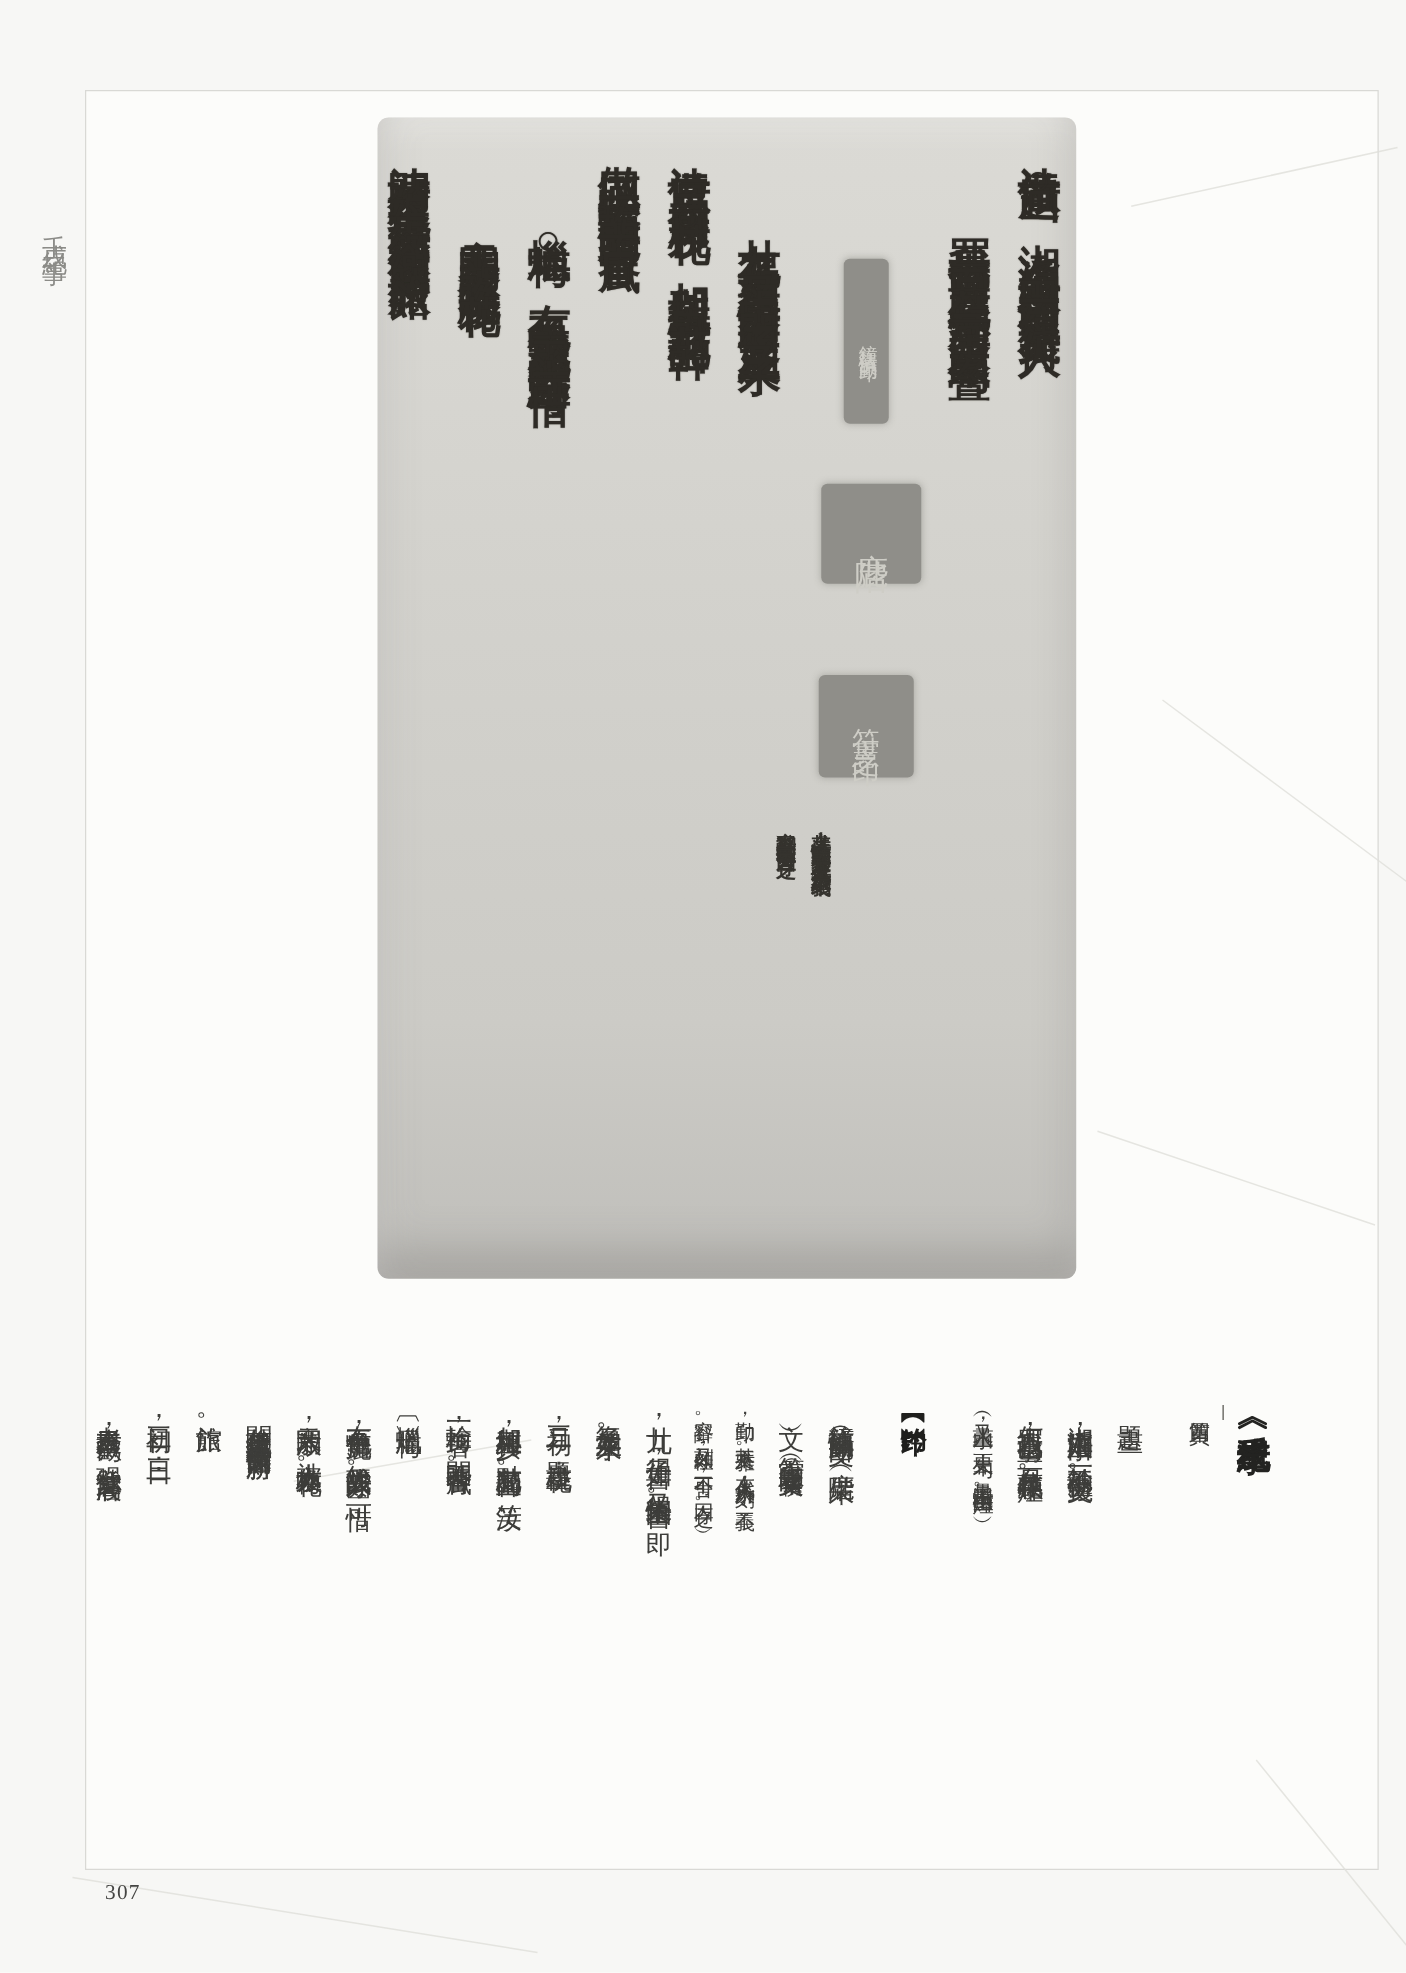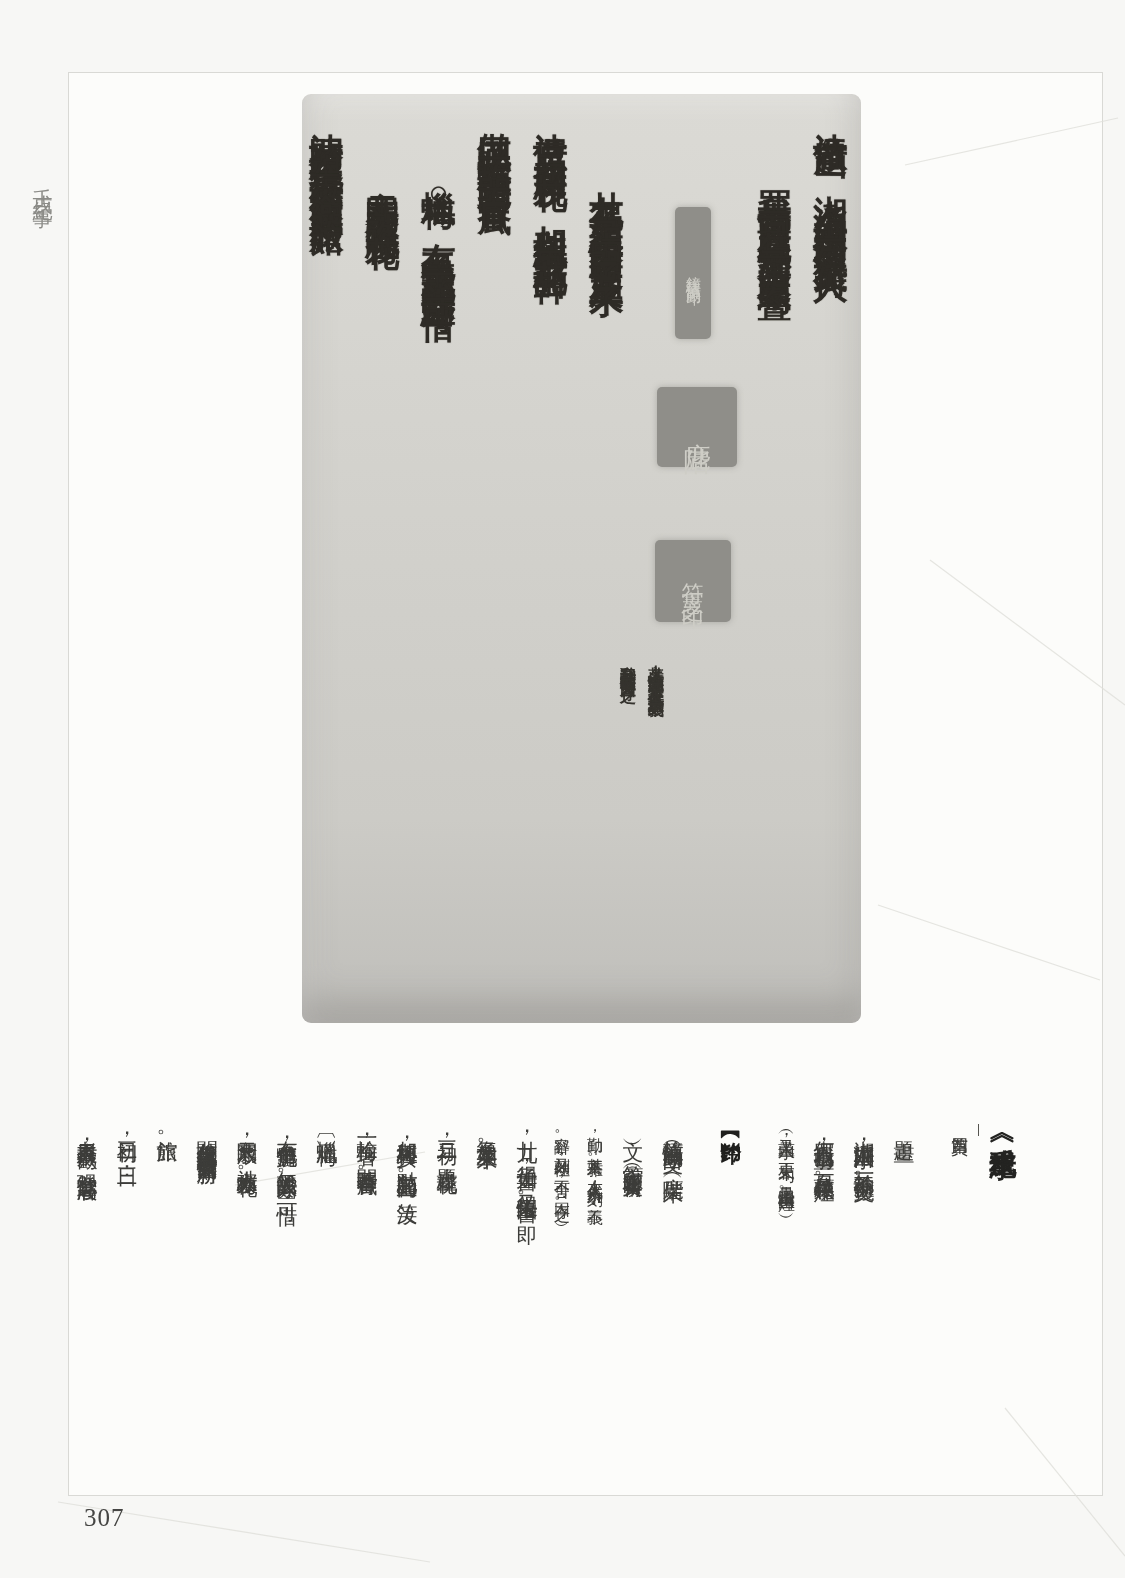--- a/index.html
+++ b/index.html
@@ -70,21 +70,21 @@
   .t-col{margin-left:12px;}
   .t-col.gapL{margin-left:30px;}
   .t-col.smcol{margin-left:8px;}
   .t-col.hd{font-size:17px;color:#3a3a37;}
   .t-col.tight{font-size:17px;}
   .t-col.hdr{font-weight:bold;color:#1f1f1d;}
   .t-col .sm{font-size:16px;}
   
   .page-number{
     position:absolute;left:84px;top:1504px;z-index:2;
-    font-size:25px;color:#454543;letter-spacing:1px;
+    font-size:17px;color:#454543;letter-spacing:1px;
   }
 </style>
 </head>
 <body>
 
 <div class="page-frame"></div>
 
 <svg class="scratches" width="1125" height="1578">
   <g stroke="#dededa" stroke-width="1.2" fill="none" opacity="0.8">
     <path d="M 905 165 L 1118 118"></path>

